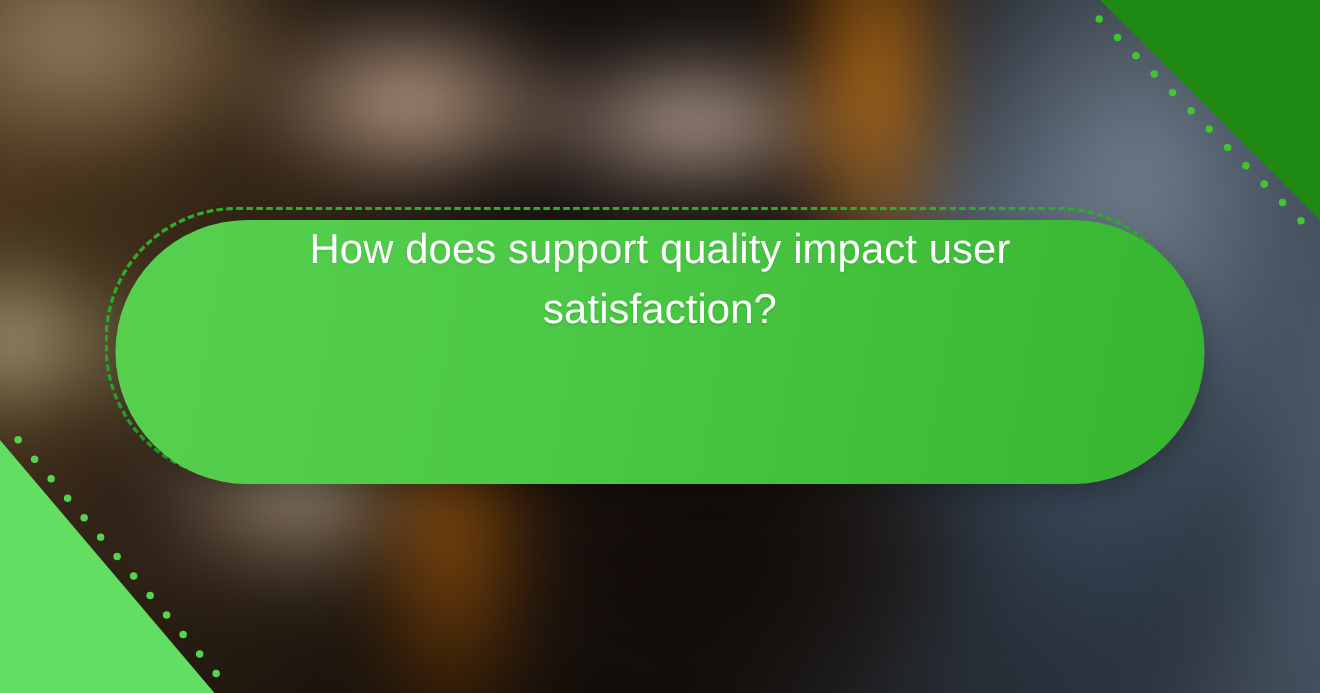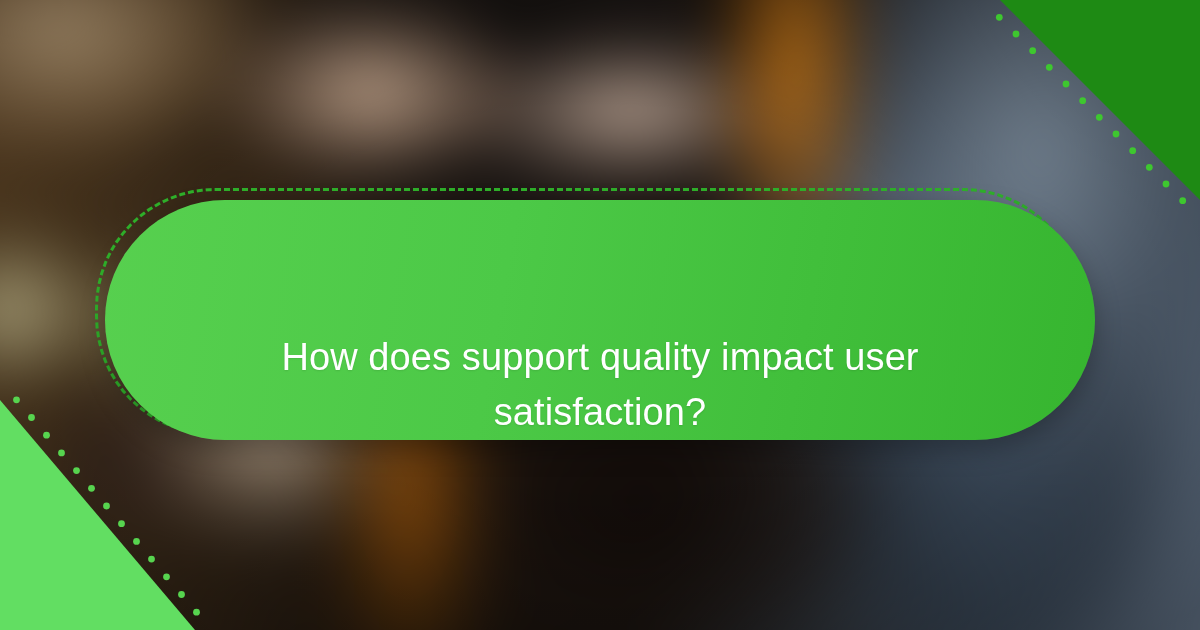--- a/index.html
+++ b/index.html
@@ -88,21 +88,21 @@
   .card {
     position: absolute;
     left: 105px;
     top: 200px;
     width: 990px;
     height: 240px;
     border-radius: 120px;
     background: linear-gradient(100deg, #57d04f 0%, #4cc947 40%, #36b52f 100%);
     box-shadow: 0 10px 26px rgba(0,0,0,0.28);
     display: flex;
-    align-items: flex-end;
+    align-items: flex-start;
     justify-content: center;
     box-sizing: border-box;
     padding: 0 120px;
   }
   .card-title {
     margin: 0;
     color: #ffffff;
     font-size: 38px;
     font-weight: 400;
     line-height: 1.45;

